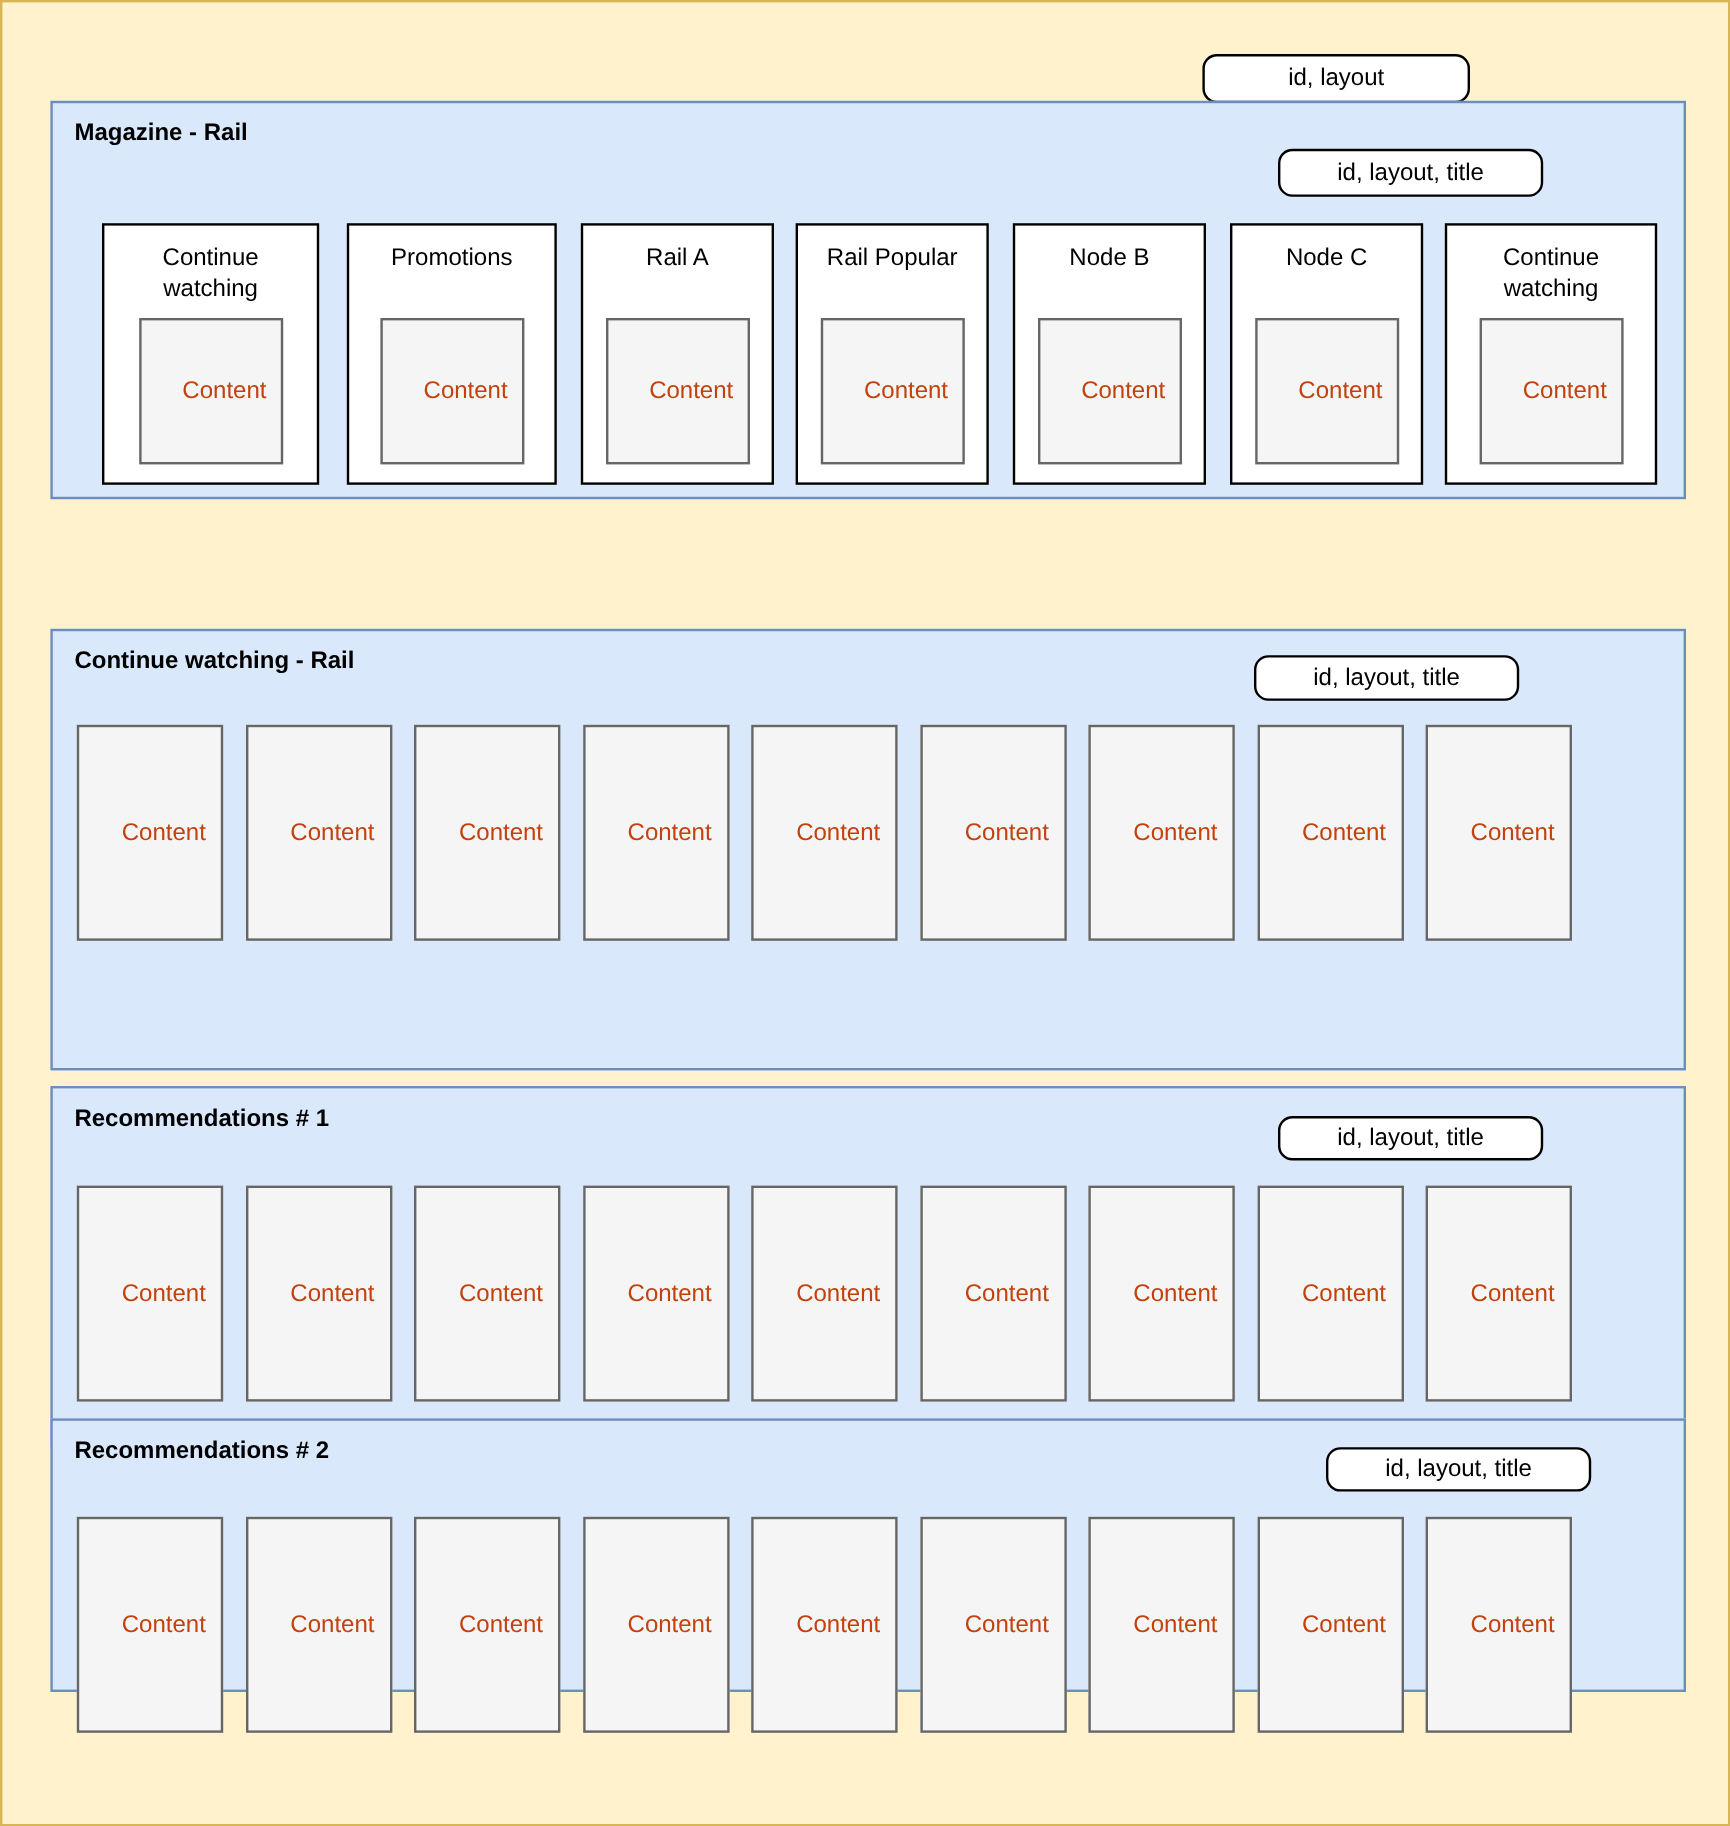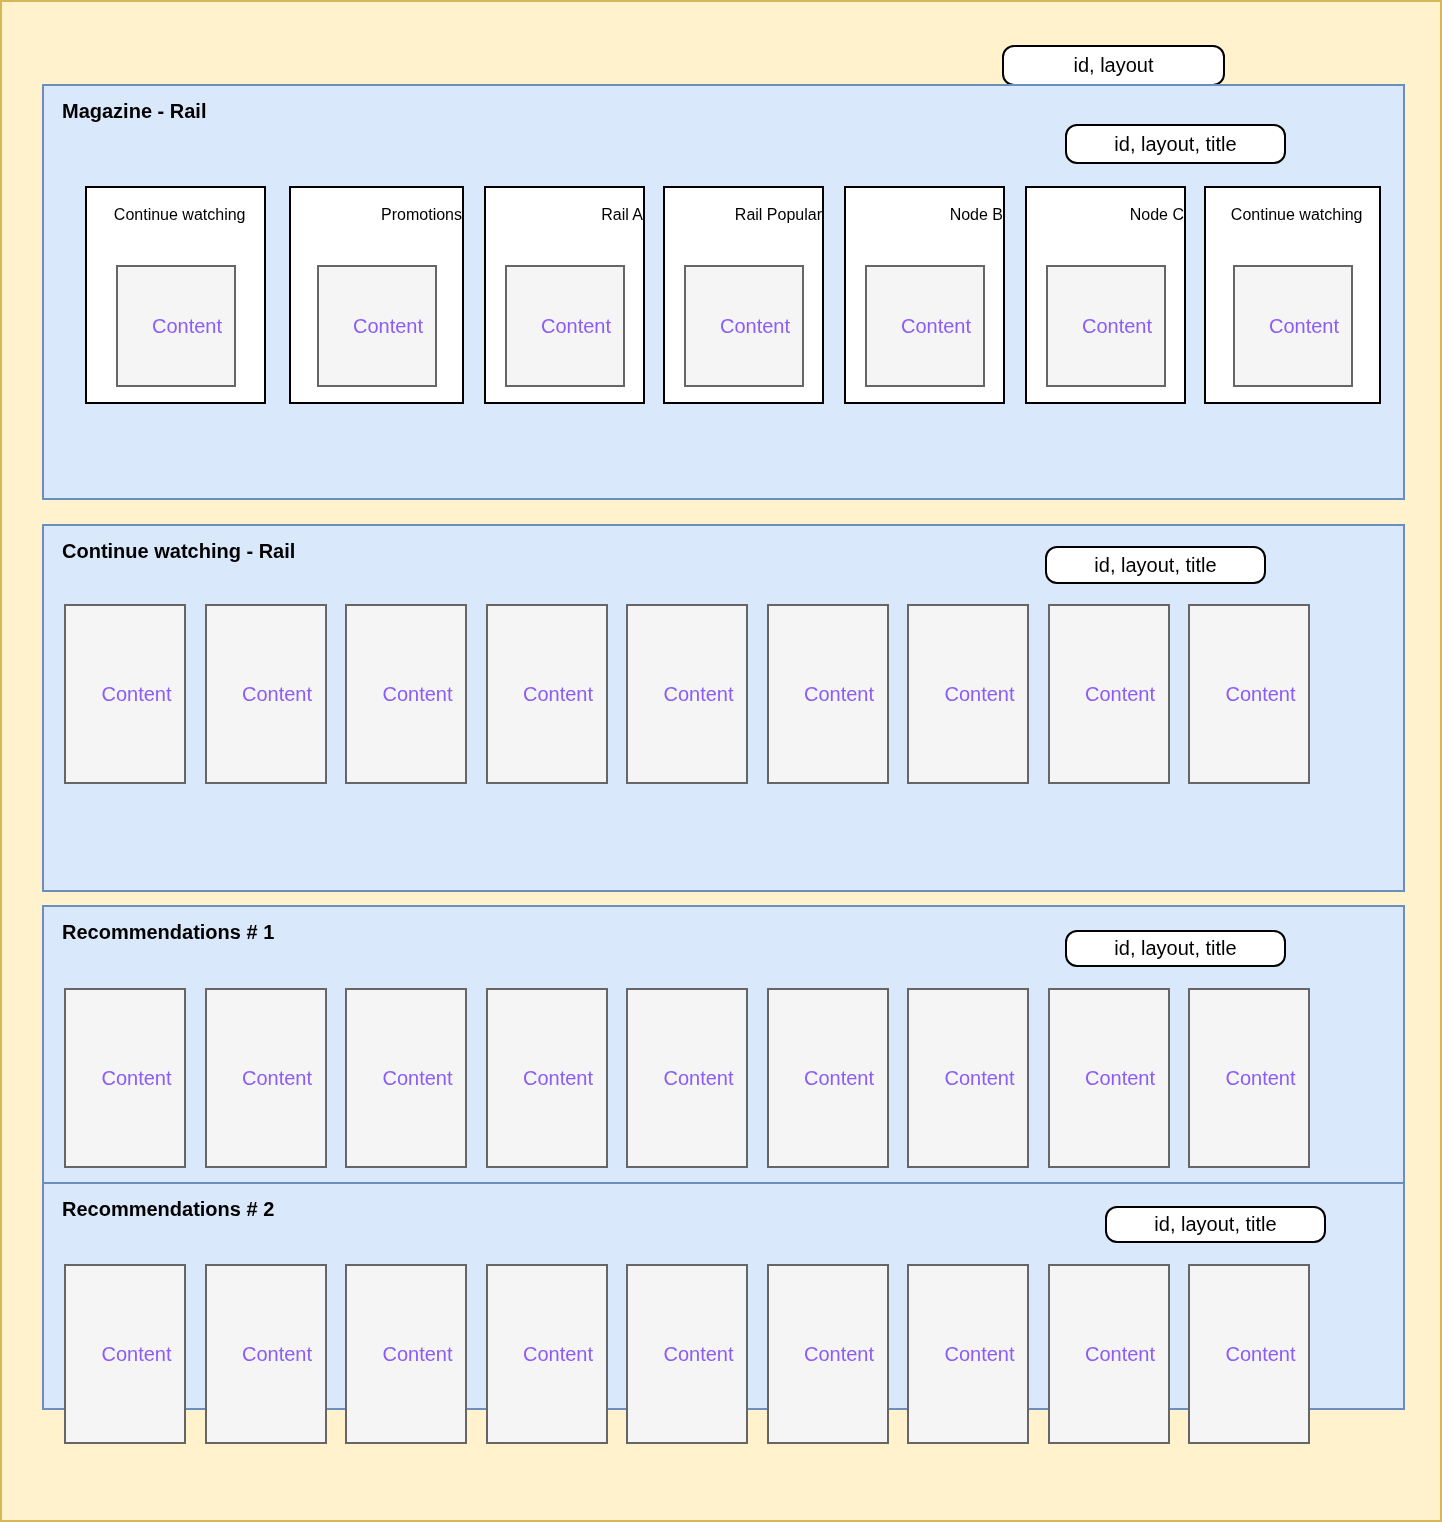--- a/index.html
+++ b/index.html
@@ -45,21 +45,21 @@
   .pill-s3     { left: 1021px; top: 23px;  width: 221px; height: 37px; }
   .pill-s4     { left: 1061px; top: 22px;  width: 221px; height: 37px; }
   .rail {
     position: absolute;
     left: 40px;
     width: 1363px;
     box-sizing: border-box;
     background: #DAE8FC;
     border: 2px solid #6C8EBF;
   }
-  .rail-1 { top: 82px;   height: 416px; }
+  .rail-1 { top: 82px;   height: 332px; }
   .rail-2 { top: 522px;  height: 368px; }
   .rail-3 { top: 860px;  height: 301px; margin-top: 43px; }
   .rail-4 { top: 1180px; height: 228px; }
   .rail-title {
     position: absolute;
     left: 18px;
     top: 13px;
     font-size: 20px;
     font-weight: bold;
     line-height: 24px;
@@ -67,42 +67,42 @@
   .mag-card {
     position: absolute;
     top: 100px;
     height: 218px;
     box-sizing: border-box;
     background: #FFFFFF;
     border: 2px solid #000000;
   }
   .mag-card-title {
     margin: 14px auto 0;
-    text-align: right;
-    font-size: 16px;
+    text-align: center;
+    font-size: 20px;
     line-height: 26px;
   }
   .mag-card-title.narrow { max-width: 140px; }
   .mag-card .content-box {
     position: absolute;
     left: 50%;
     transform: translateX(-50%);
     top: 77px;
     width: 120px;
     height: 122px;
   }
   .content-box {
     box-sizing: border-box;
     background: #F5F5F5;
     border: 2px solid #666666;
     display: flex;
     align-items: center;
     justify-content: center;
     font-size: 20px;
-    color: #8b5cf6;
+    color: #c2410c;
     padding-left: 23px;
   }
   .content-row {
     position: absolute;
     left: 20px;
     display: flex;
     gap: 18.5px;
   }
   .row-2 { top: 78px; }
   .row-3 { top: 81px; }

